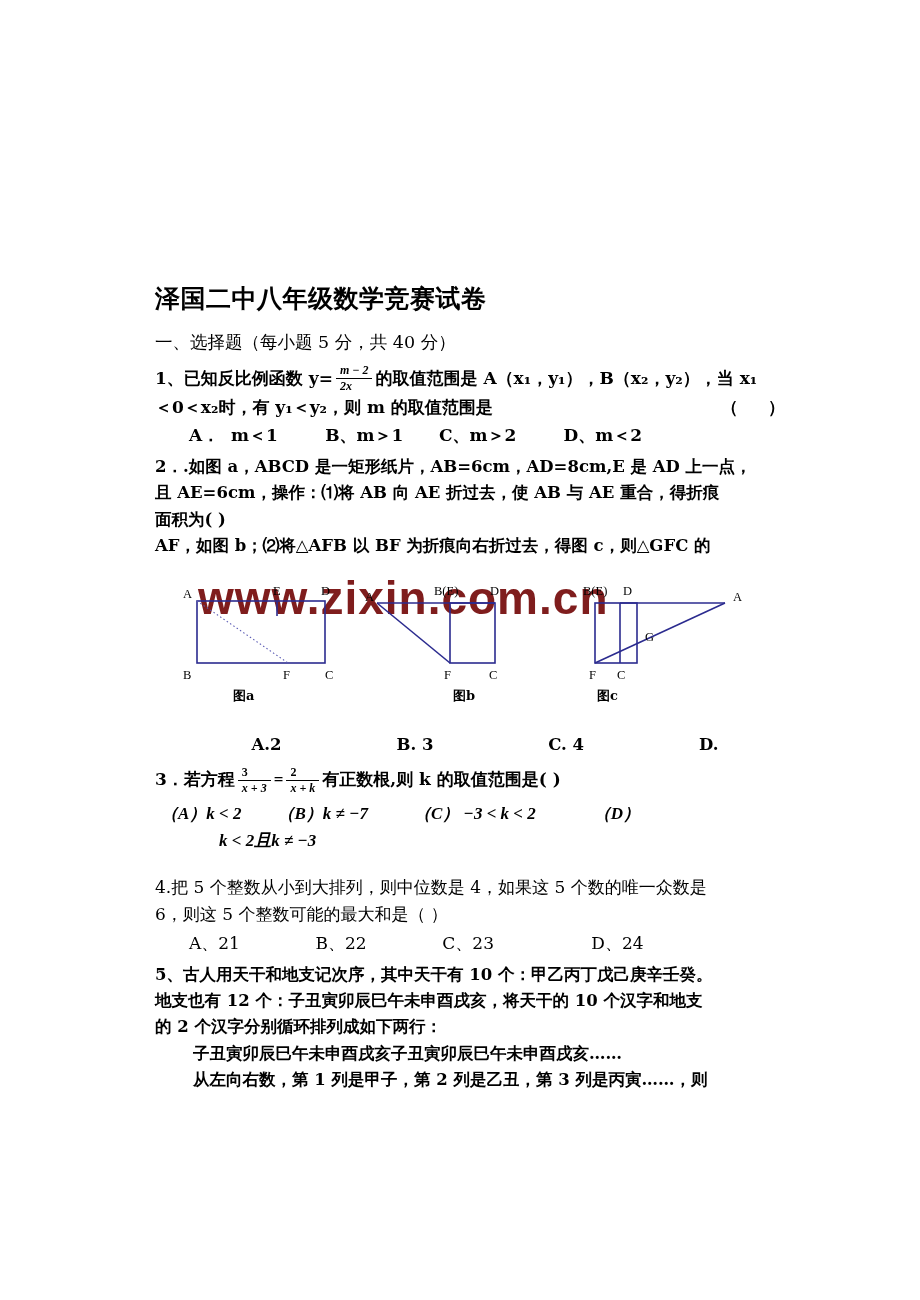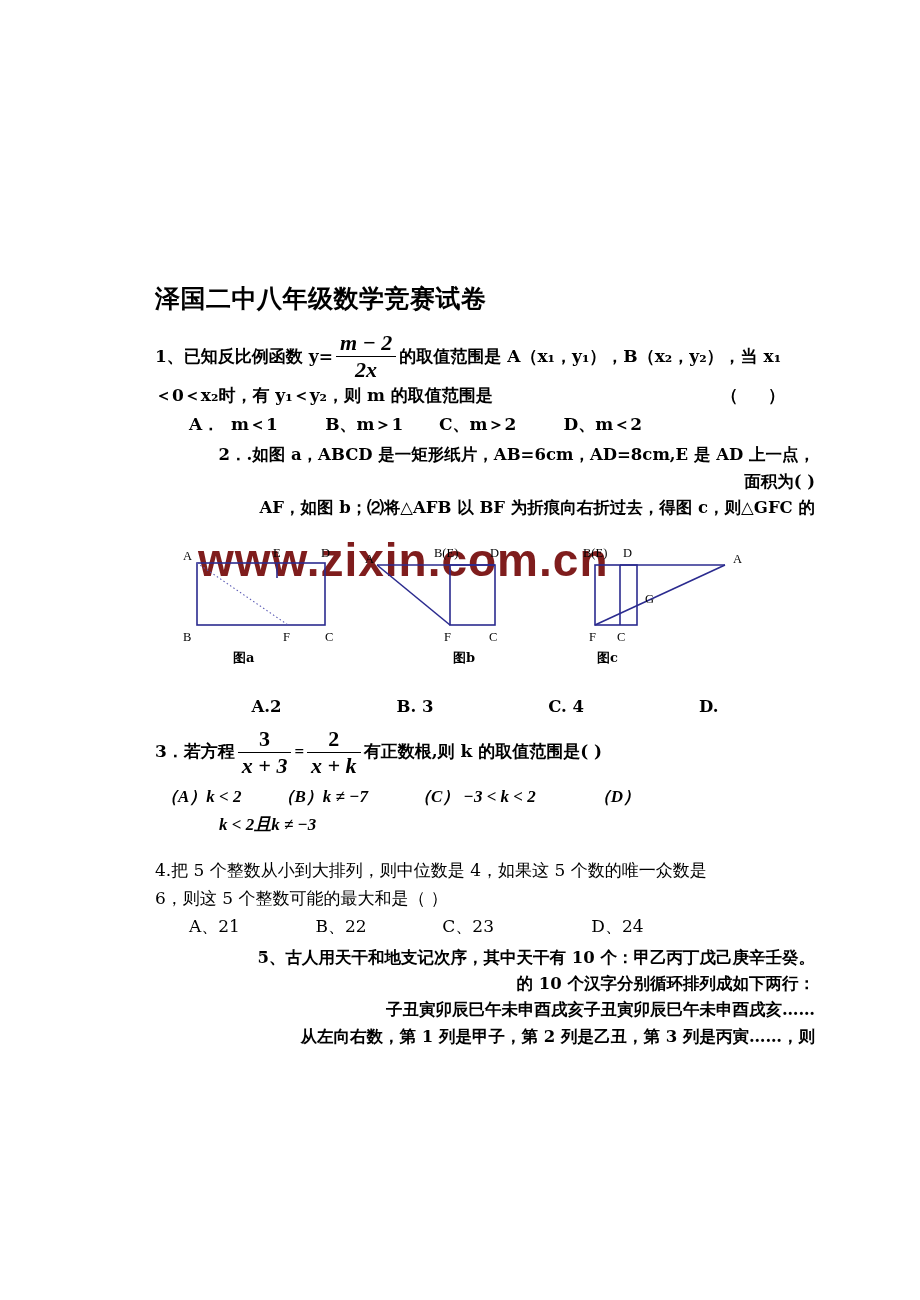--- a/index.html
+++ b/index.html
@@ -50,21 +50,20 @@
     font-size: 17px;
     line-height: 1.62;
     margin: 12px 0 3px 0;
     font-weight: bold;
   }
   .q-bold {
     font-family: "DejaVu Serif", "Liberation Serif", serif;
     font-weight: bold;
     font-size: 16.5px;
     line-height: 1.6;
-    text-align: right;
   }
   .q-serif {
     font-family: "DejaVu Serif", "Liberation Serif", serif;
     font-size: 17px;
     line-height: 1.62;
   }
   .line {
     display: block;
     white-space: nowrap;
   }
@@ -79,24 +78,24 @@
   .bracket-right {
     float: right;
     margin-right: 18px;
     letter-spacing: 12px;
   }
 
   
   .frac {
     display: inline-block;
     vertical-align: middle;
-    text-align: center;
+    text-align: left;
     font-family: "Liberation Serif", serif;
     font-style: italic;
-    font-size: 22px;
+    font-size: 12px;
     line-height: 1.08;
     margin: 0 3px;
     position: relative;
     top: -1px;
   }
   .frac .num { display: block; padding: 0 4px 1px 4px; }
   .frac .den { display: block; padding: 1px 4px 0 4px; border-top: 1.4px solid #000; }
   .mn { font-family: "Liberation Serif", serif; font-style: normal; }
 
   .mathline {
@@ -138,33 +137,35 @@
   .spacer-md { height: 16px; }
 </style>
 </head>
 <body>
 
 <div class="page">
   <div class="content">
 
     <h1 class="doc-title">泽国二中八年级数学竞赛试卷</h1>
 
+    <div class="section-heading">一、选择题（每小题 5 分，共 40 分）</div>
 
     <div class="question q-serif">
       <div class="line">
         <span>1、已知反比例函数 y=</span><span class="frac"><span class="num">m − 2</span><span class="den">2x</span></span><span>的取值范围是 A（x₁，y₁），B（x₂，y₂），当 x₁</span>
       </div>
       <div class="line">
         <span class="bracket-right">（    ）</span><span>＜0＜x₂时，有 y₁＜y₂，则 m 的取值范围是</span>
       </div>
       <div class="opt-row indent">A．  m＜1        B、m＞1      C、m＞2        D、m＜2</div>
     </div>
 
     <div class="q-bold">
       <div class="line">2．.如图 a，ABCD 是一矩形纸片，AB=6cm，AD=8cm,E 是 AD 上一点，</div>
+      <div class="line">且 AE=6cm，操作：⑴将 AB 向 AE 折过去，使 AB 与 AE 重合，得折痕</div>
       <div class="line">面积为(        )</div>
       <div class="line">AF，如图 b；⑵将△AFB 以 BF 为折痕向右折过去，得图 c，则△GFC 的</div>
     </div>
 
     <div class="figures">
       <div class="watermark">www.zixin.com.cn</div>
       <svg class="figsvg" width="660" height="150" viewBox="0 0 660 150">
 
         <g>
           <rect x="42" y="28" width="128" height="62" fill="none" stroke="#2b2b8f" stroke-width="1.6"></rect>
@@ -222,19 +223,20 @@
     <div class="spacer-md"></div>
 
     <div class="q-serif">
       <div class="line">4.把 5 个整数从小到大排列，则中位数是 4，如果这 5 个数的唯一众数是</div>
       <div class="line">6，则这 5 个整数可能的最大和是（        ）</div>
       <div class="opt-row indent">A、21              B、22              C、23                  D、24</div>
     </div>
 
     <div class="q-bold">
       <div class="line">5、古人用天干和地支记次序，其中天干有 10 个：甲乙丙丁戊己庚辛壬癸。</div>
-      <div class="line">的 10 个汉字分别循环排列成如下两行：</div>
+      <div class="line">地支也有 12 个：子丑寅卯辰巳午未申酉戌亥，将天干的 10 个汉字和地支</div>
+      <div class="line">的 2 个汉字分别循环排列成如下两行：</div>
       <div class="line" style="padding-left:38px;">子丑寅卯辰巳午未申酉戌亥子丑寅卯辰巳午未申酉戌亥……</div>
       <div class="line" style="padding-left:38px;">从左向右数，第 1 列是甲子，第 2 列是乙丑，第 3 列是丙寅……，则</div>
     </div>
 
   </div>
 </div>
 
 </body></html>

